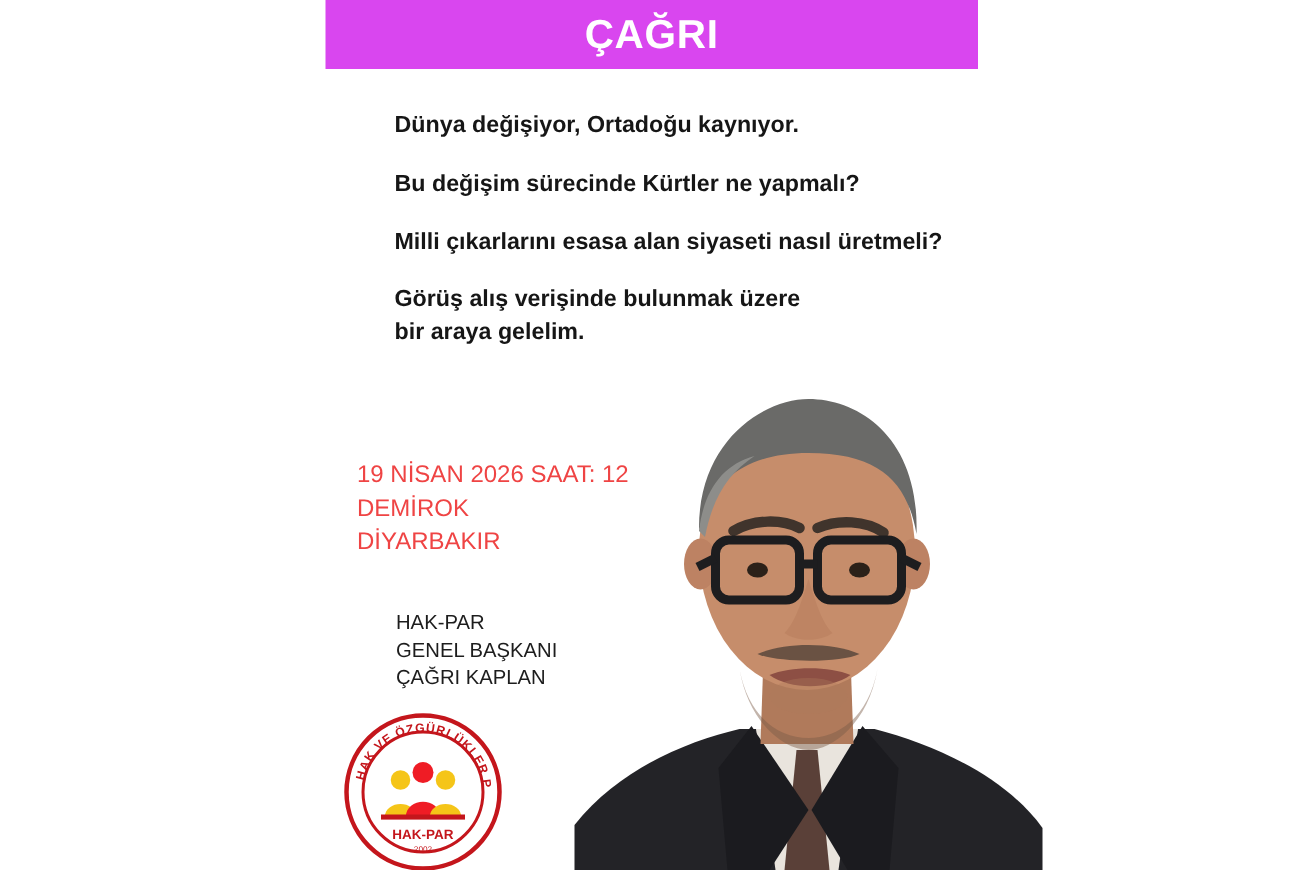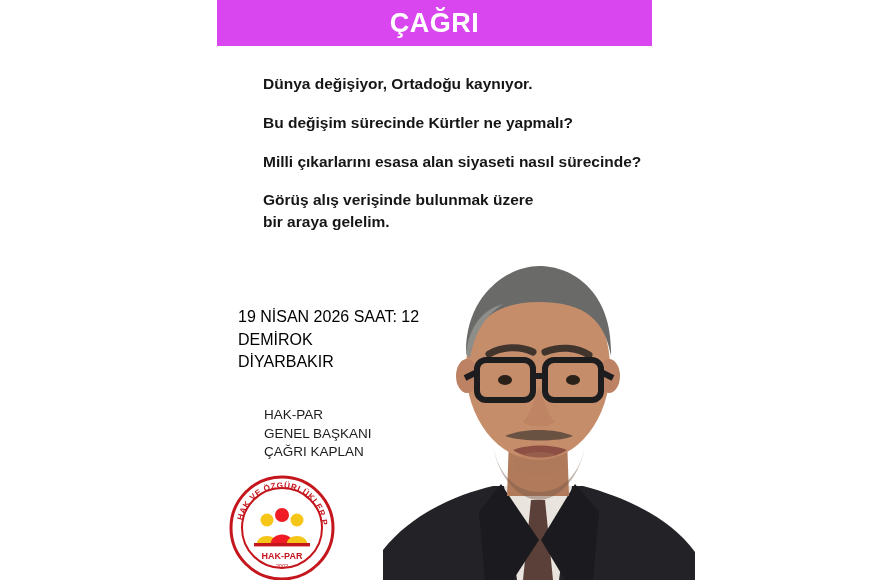--- a/index.html
+++ b/index.html
@@ -60,21 +60,21 @@
   
   .event {
     position: absolute;
     left: 238px;
     top: 306px;
     width: 300px;
   }
   .event-line {
     font-size: 16px;
     line-height: 1.42;
-    color: #000000;
+    color: #ef4444;
   }
   
   .party {
     position: absolute;
     left: 264px;
     top: 406px;
     width: 240px;
   }
   .party-line {
     font-size: 13.5px;
@@ -110,21 +110,21 @@
 
 <div class="poster">
 
   <div class="banner">
     <div class="banner-text">ÇAĞRI</div>
   </div>
 
   <div class="body-text">
     <div class="line">Dünya değişiyor, Ortadoğu kaynıyor.</div>
     <div class="line">Bu değişim sürecinde Kürtler ne yapmalı?</div>
-    <div class="line">Milli çıkarlarını esasa alan siyaseti nasıl sürecinde?</div>
+    <div class="line">Milli çıkarlarını esasa alan siyaseti nasıl üretmeli?</div>
     <div class="line" style="margin-bottom:2px;">Görüş alış verişinde bulunmak üzere</div>
     <div class="line last">bir araya gelelim.</div>
   </div>
 
   <div class="event">
     <div class="event-line">19 NİSAN 2026 SAAT: 12</div>
     <div class="event-line">DEMİROK</div>
     <div class="event-line">DİYARBAKIR</div>
   </div>
 

